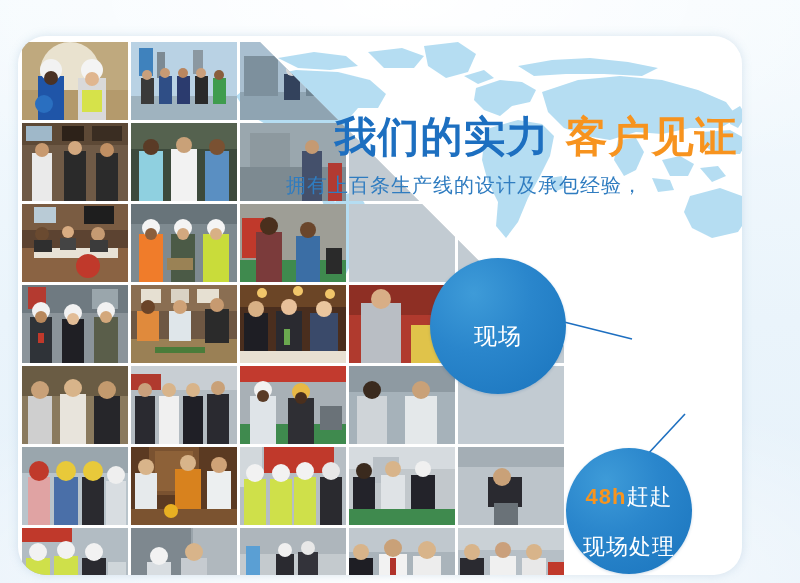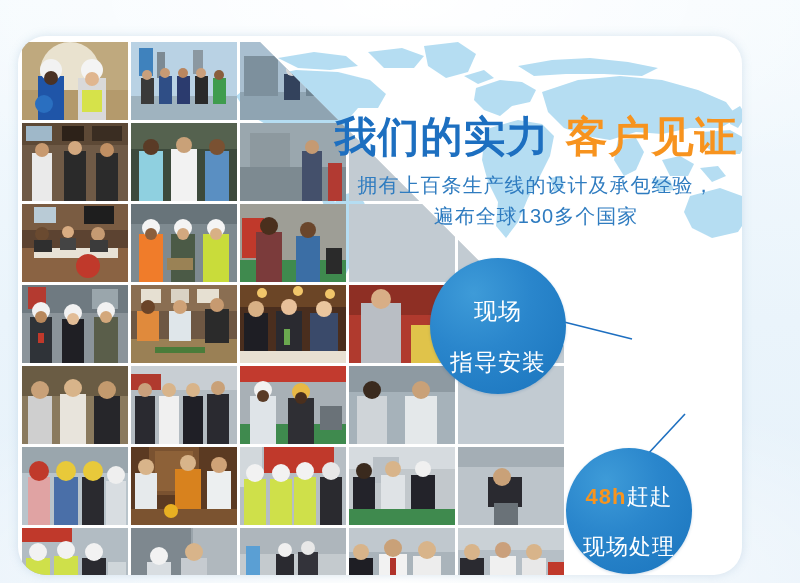--- a/index.html
+++ b/index.html
@@ -109,21 +109,21 @@
     line-height: 1;
   }
   .headline .blue  { color: #1d6fc0; }
   .headline .orange{ color: #f7931e; margin-left: 16px; }
 
   .subline {
     position: absolute;
     left: 268px;
     top: 134px;
     width: 500px;
-    text-align: center;
+    text-align: left;
     color: #2f7cc0;
     font-size: 20px;
     line-height: 1.55;
     letter-spacing: 1px;
   }
 
   
   .links {
     position: absolute;
     left: 0; top: 0;
@@ -689,31 +689,29 @@
 
       </div>
     </div>
 
     <h1 class="headline">
       <span class="blue">我们的实力</span><span class="orange">客户见证</span>
     </h1>
 
     <div class="subline">
       <div>拥有上百条生产线的设计及承包经验，</div>
-      <div>遍布全球130多个国家</div>
     </div>
 
     <svg class="links" viewBox="0 0 764 539" aria-hidden="true">
       <line x1="526" y1="281" x2="614" y2="303" stroke="#1d6fc0" stroke-width="1.6"></line>
       <line x1="667" y1="378" x2="628" y2="420" stroke="#1d6fc0" stroke-width="1.6"></line>
     </svg>
 
     <div class="bubble" id="bubble-onsite">
       <span class="ln">现场</span>
-      <span class="ln">指导安装</span>
     </div>
 
 
     <div class="bubble" id="bubble-48h">
       <span class="ln"><b class="hl">48h</b><span>赶赴</span></span>
       <span class="ln">现场处理</span>
     </div>
 
   </div>
 </div>

